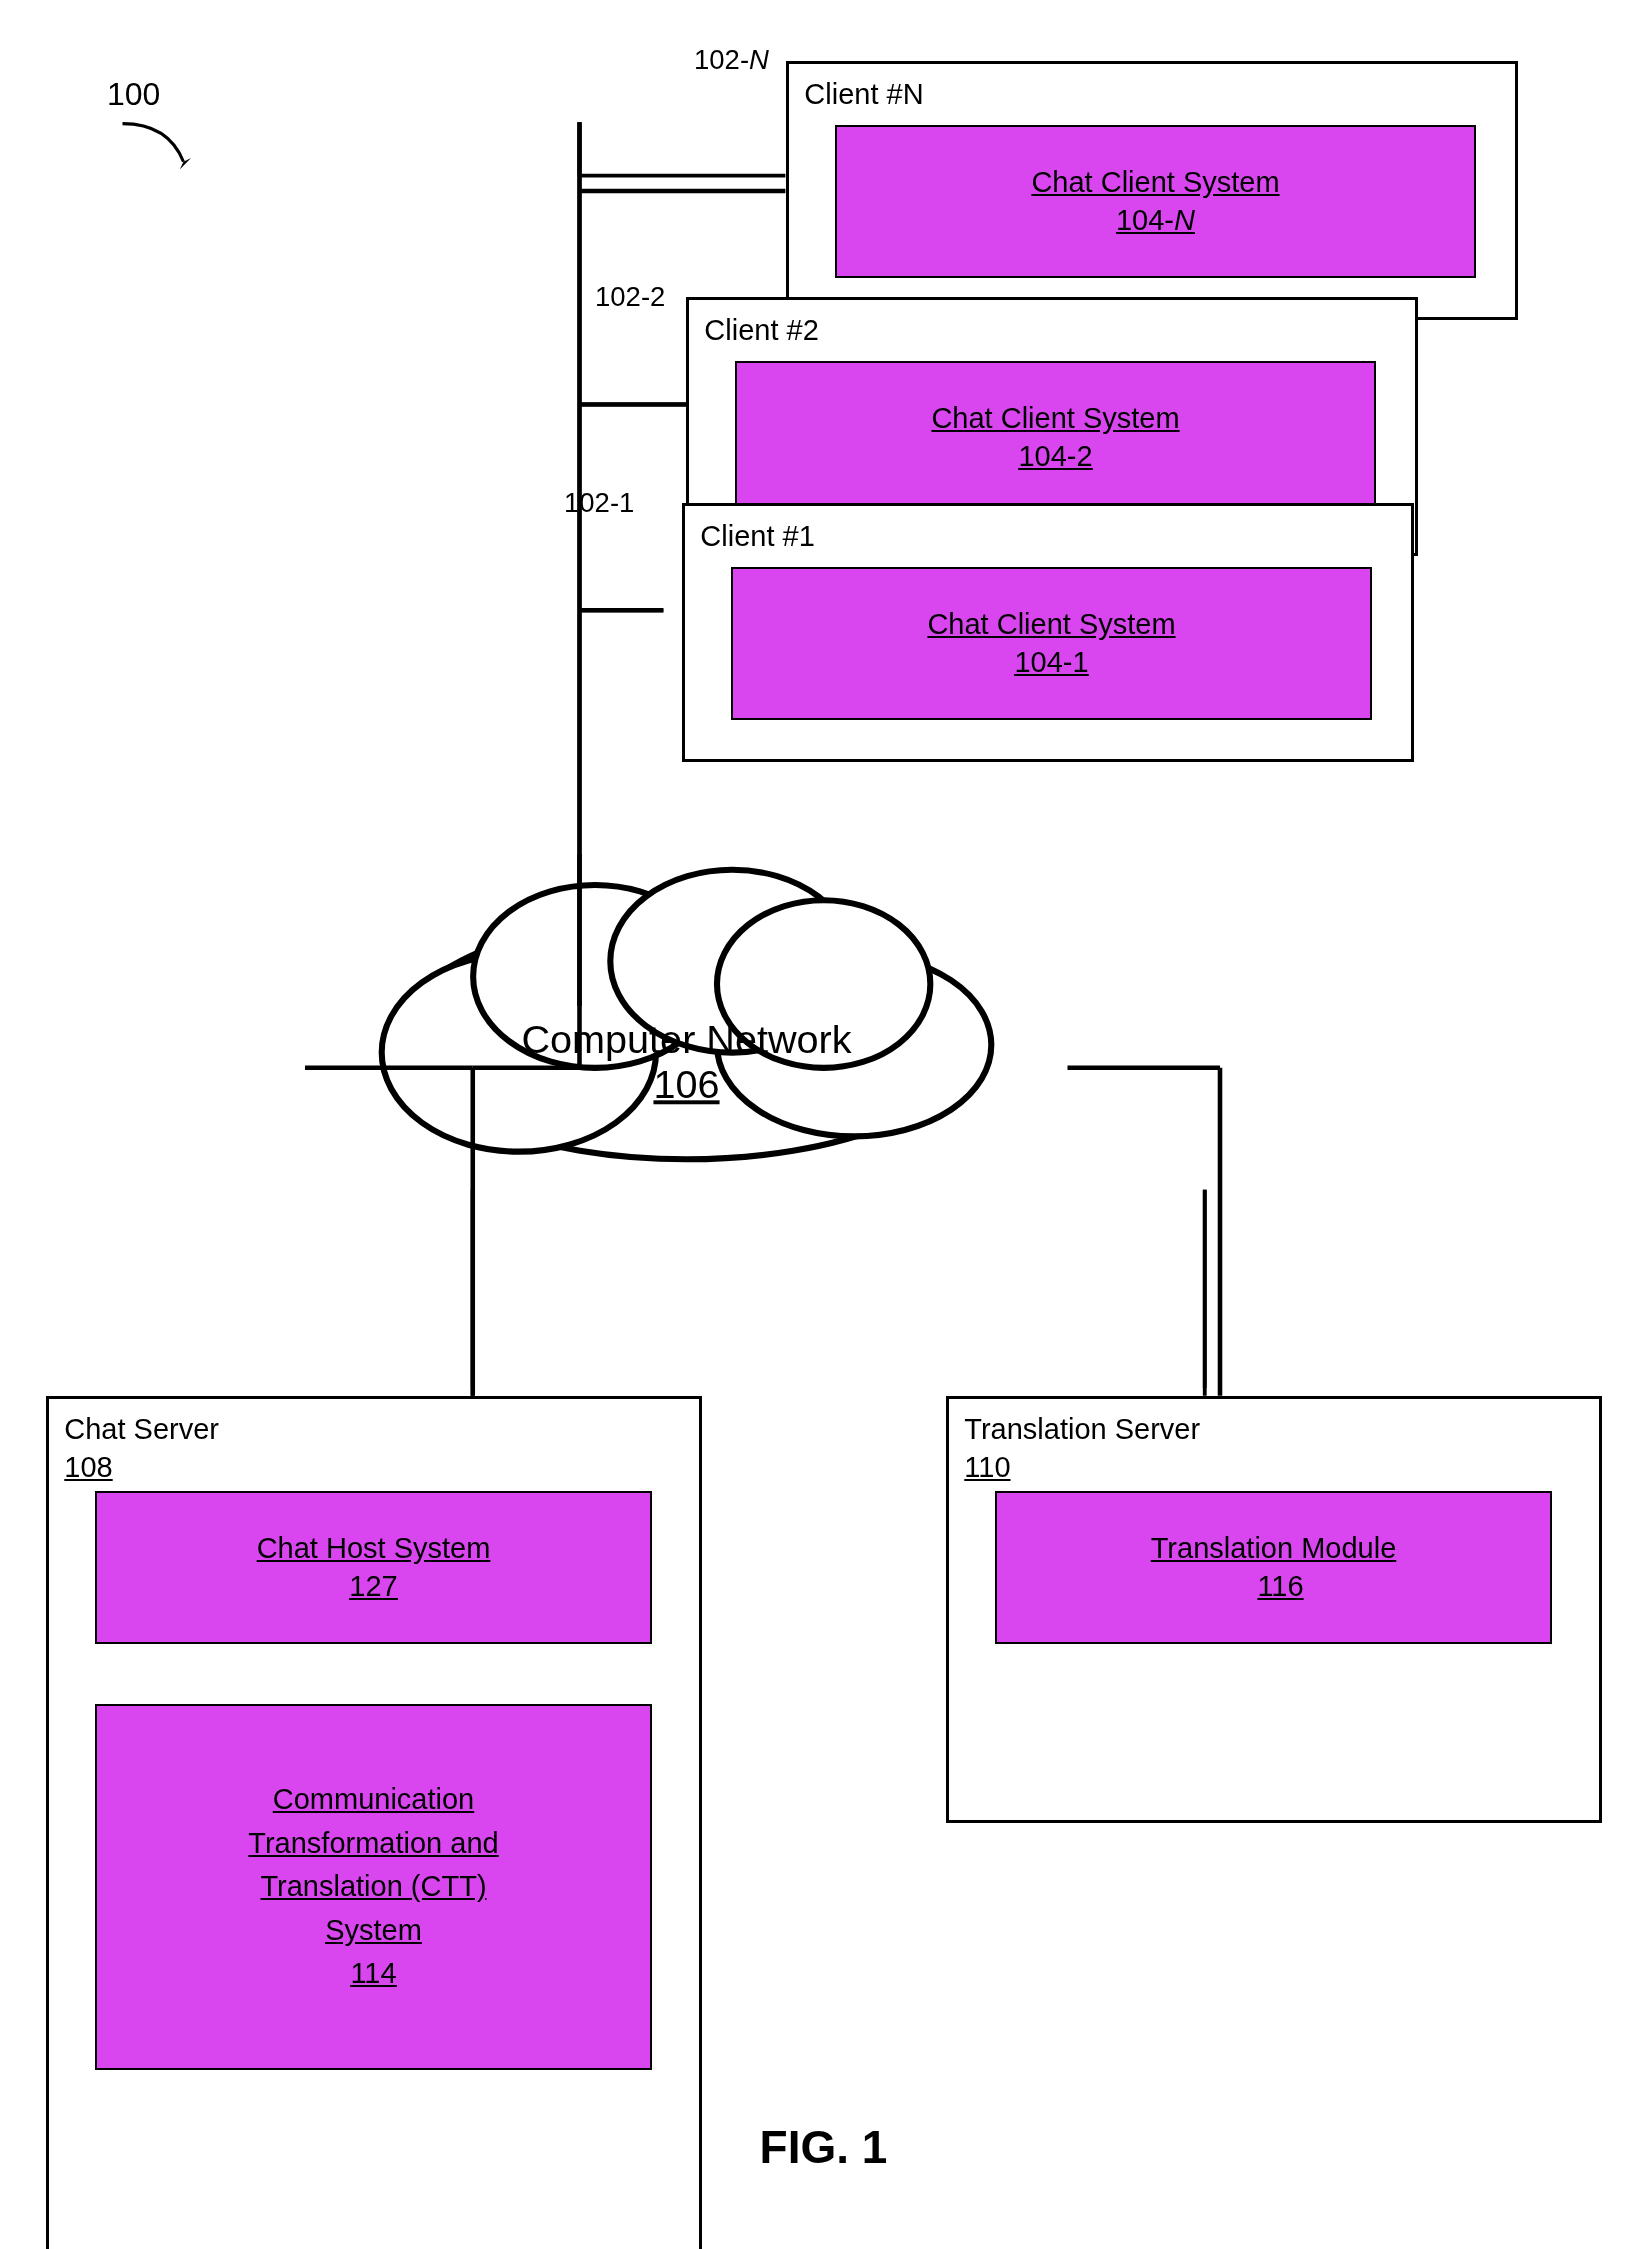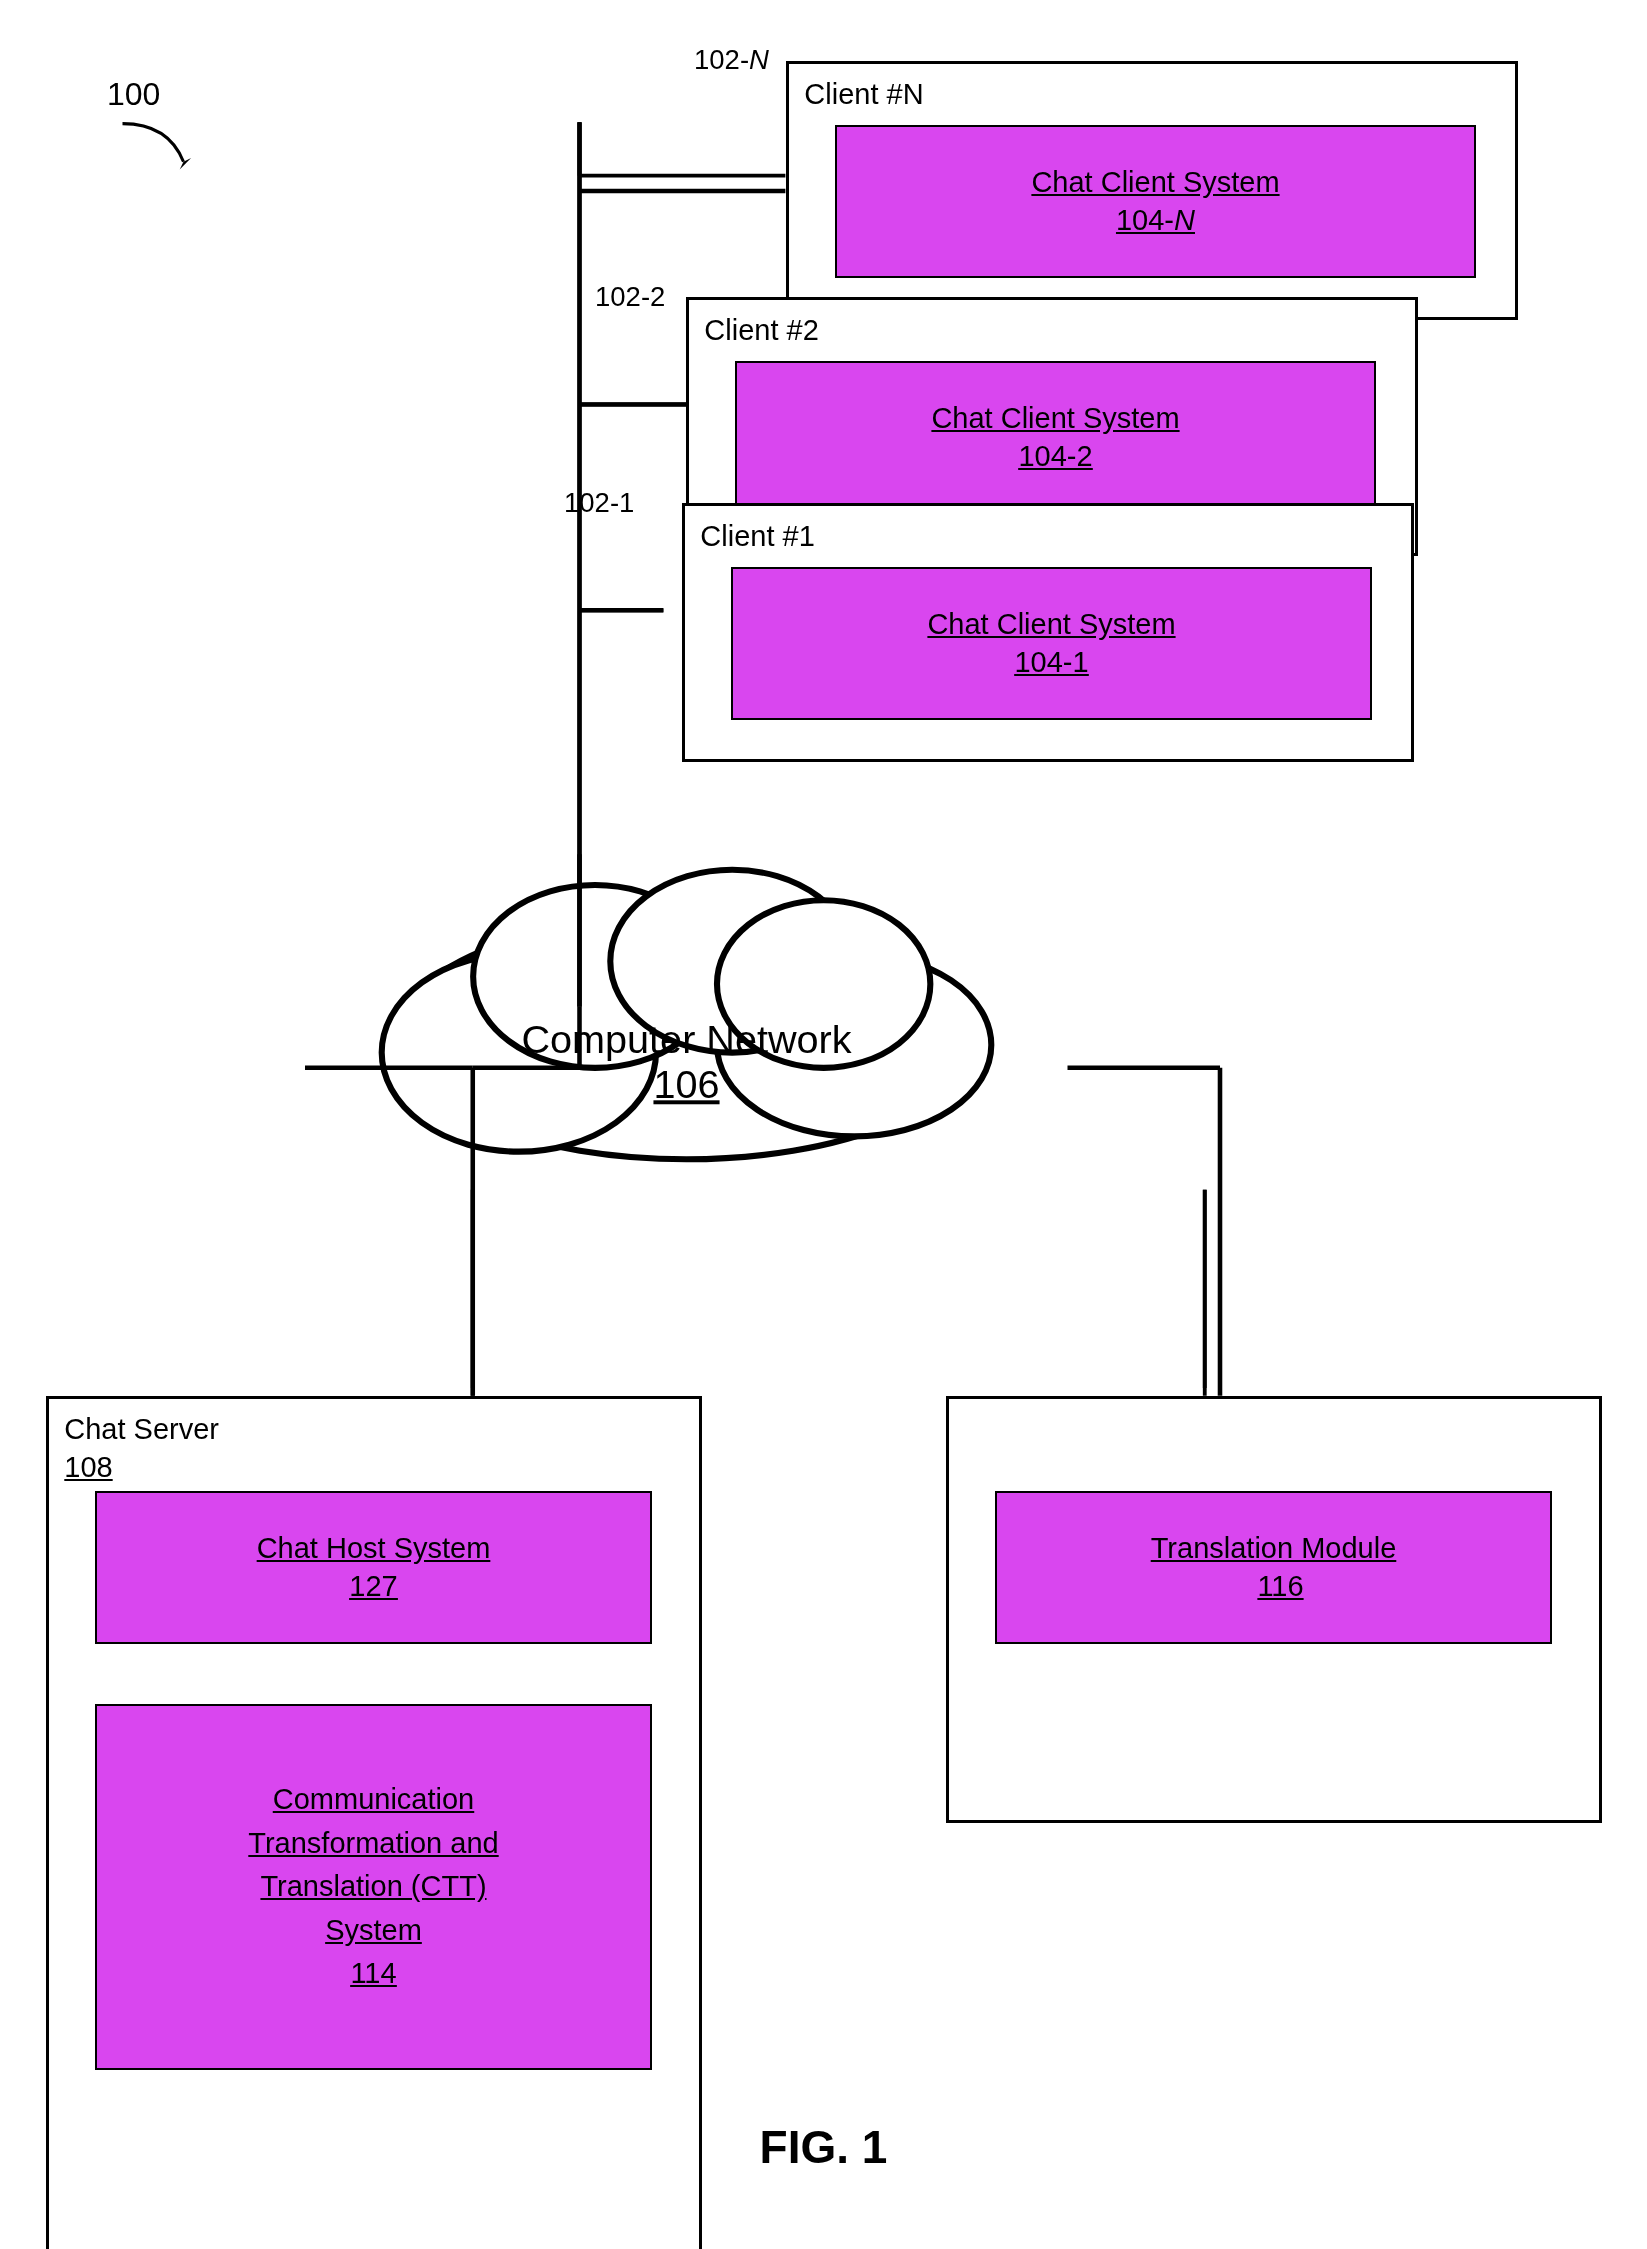--- a/index.html
+++ b/index.html
@@ -239,20 +239,23 @@
     </div>
 
     <div class="inner-box" style="top:305px; left:46px; width:557px; height:366px;">
       <div class="inner-box-label" style="line-height:1.5;">
         Communication<br>Transformation and<br>Translation (CTT)<br>System<br><span style="text-decoration:underline;">114</span>
       </div>
     </div>
   </div>
 
   <div class="outer-box" style="top:1396px; left:946px; width:656px; height:427px;">
+    <div class="box-title">
+      Translation Server<br><span style="text-decoration:underline;">110</span>
+    </div>
 
     <div class="inner-box" style="top:92px; left:46px; width:557px; height:153px;">
       <div class="inner-box-label">
         Translation Module<br><span style="margin-left:14px;">116</span>
       </div>
     </div>
   </div>
 
   <div class="fig-label" style="bottom:76px; left:50%; transform:translateX(-50%);">
     <span>FIG. 1</span>

